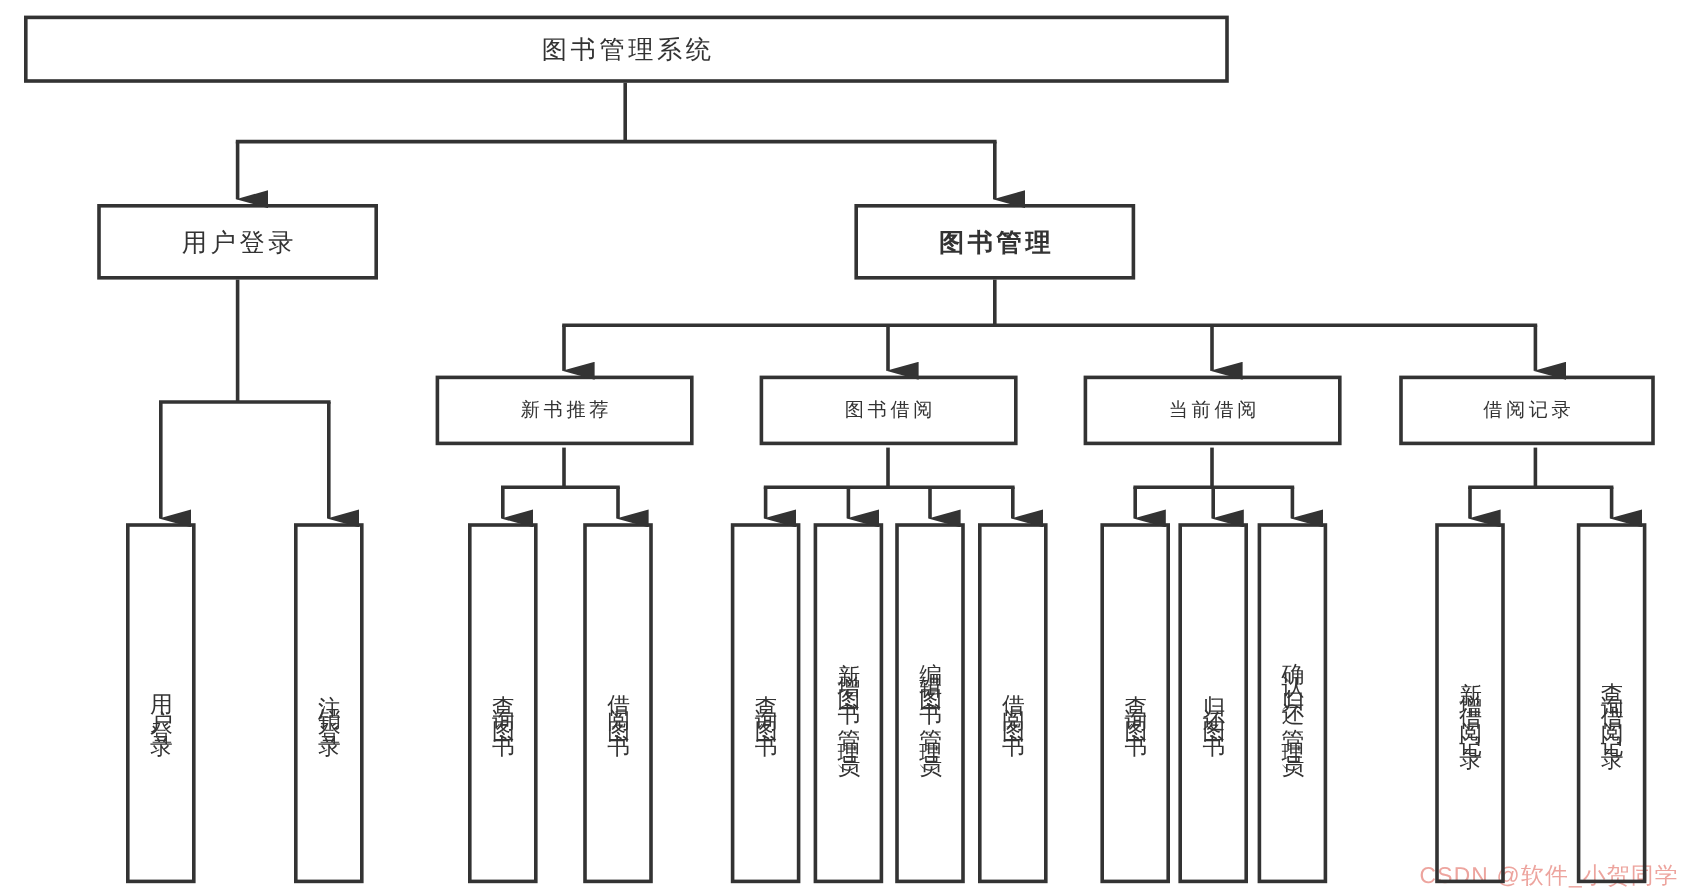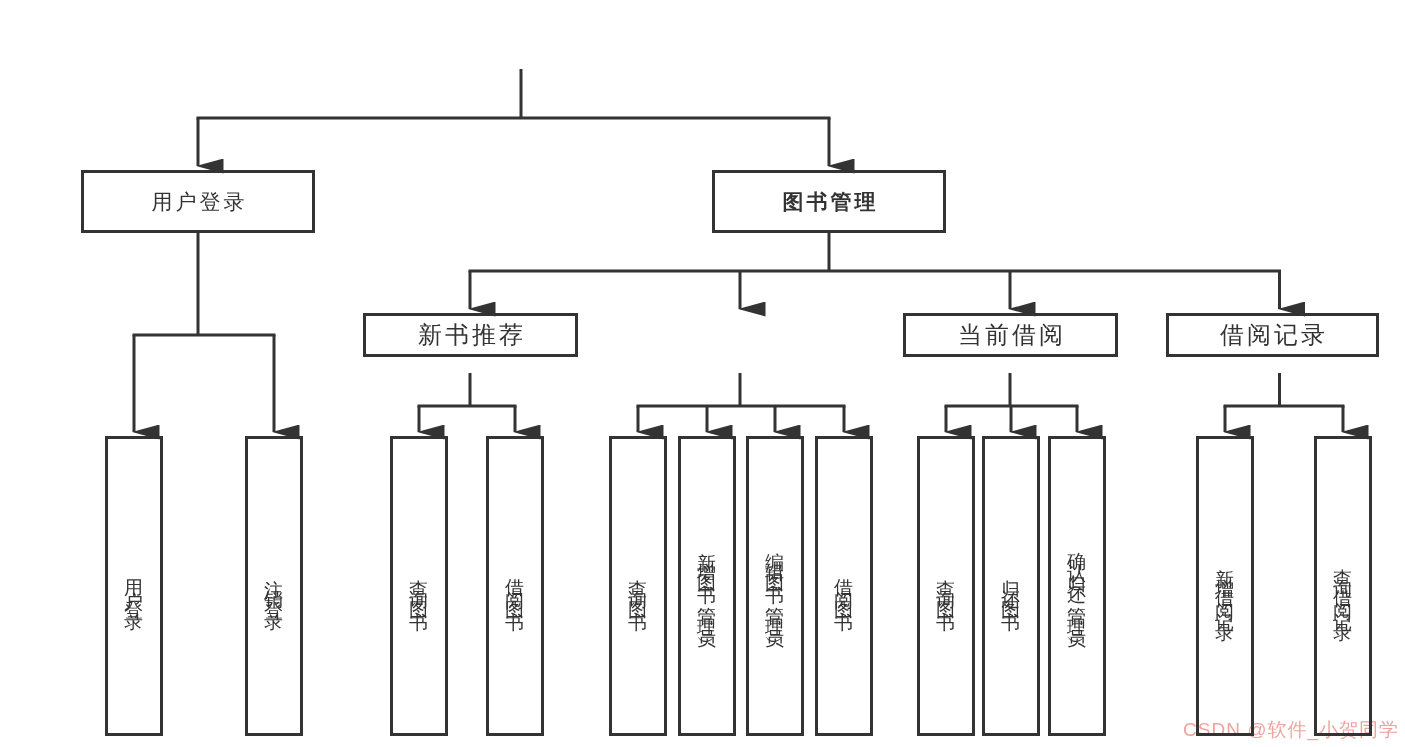--- a/index.html
+++ b/index.html
@@ -23,22 +23,22 @@
   }
   .root{
     left:20px;top:13px;width:1004px;height:56px;
     font-size:21px;letter-spacing:3px;text-indent:3px;
   }
   .lvl1{
     top:170px;width:234px;height:63px;
     font-size:21px;letter-spacing:3px;text-indent:3px;
   }
   .lvl2{
-    top:313px;width:215px;height:44px;
-    font-size:24px;letter-spacing:3px;text-indent:3px;
+    top:313px;width:215px;height:58px;
+    font-size:16px;letter-spacing:3px;text-indent:3px;
   }
   .leaf{
     top:436px;width:58px;height:300px;
     writing-mode:vertical-rl;
     text-orientation:mixed;
     font-size:19px;
     letter-spacing:11px;
     line-height:1;
   }
   .connectors{
@@ -104,25 +104,27 @@
       <path d="M1011,406 V432" marker-end="url(#arw)"></path>
       <path d="M1077,406 V432" marker-end="url(#arw)"></path>
 
       <path d="M1279.5,373 V406"></path>
       <path d="M1223.5,406 H1344.5"></path>
       <path d="M1225,406 V432" marker-end="url(#arw)"></path>
       <path d="M1343,406 V432" marker-end="url(#arw)"></path>
     </g>
   </svg>
 
+  <div class="box root">图书管理系统</div>
 
   <div class="box lvl1" style="left:81px;">用户登录</div>
   <div class="box lvl1" style="left:712px;font-weight:bold;">图书管理</div>
 
   <div class="box lvl2" style="left:363px;">新书推荐</div>
+  <div class="box lvl2" style="left:633px;">图书借阅</div>
   <div class="box lvl2" style="left:903px;text-align:right;">当前借阅</div>
   <div class="box lvl2" style="left:1166px;width:213px;">借阅记录</div>
 
   <div class="box leaf" style="left:105px;">用户登录</div>
   <div class="box leaf" style="left:245px;">注销登录</div>
 
   <div class="box leaf" style="left:390px;">查询图书</div>
   <div class="box leaf" style="left:486px;">借阅图书</div>
 
   <div class="box leaf" style="left:609px;">查询图书</div>

